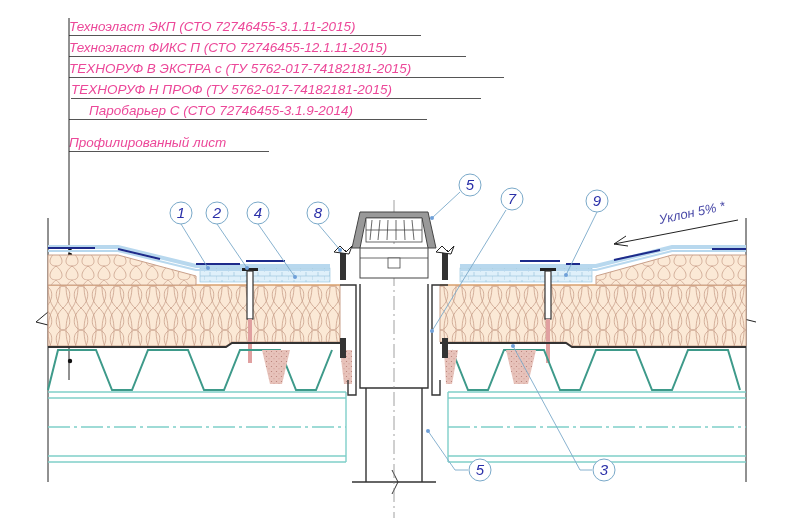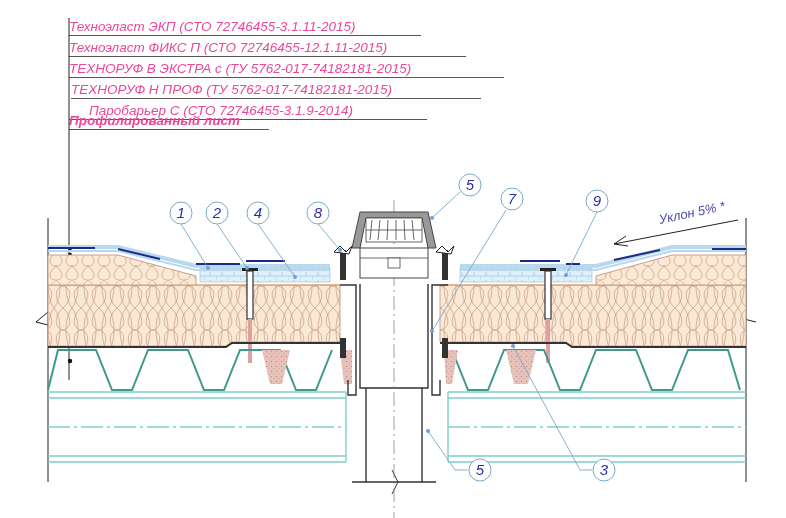--- a/index.html
+++ b/index.html
@@ -12,21 +12,21 @@
 </style>
 </head>
 <body>
 
 <div class="legend">
   <div class="legend-line" style="left:69px;top:18px;width:352px;">Техноэласт ЭКП (СТО 72746455-3.1.11-2015)</div>
   <div class="legend-line" style="left:69px;top:39px;width:397px;"> Техноэласт ФИКС П (СТО 72746455-12.1.11-2015)</div>
   <div class="legend-line" style="left:69px;top:60px;width:435px;">ТЕХНОРУФ В ЭКСТРА с (ТУ 5762-017-74182181-2015)</div>
   <div class="legend-line" style="left:61px;top:81px;width:410px;margin-left:10px;">ТЕХНОРУФ Н ПРОФ (ТУ 5762-017-74182181-2015)</div>
   <div class="legend-line" style="left:69px;top:102px;width:338px;padding-left:20px;">Паробарьер С (СТО 72746455-3.1.9-2014)</div>
-  <div class="legend-line" style="left:69px;top:112px;width:200px;font-weight:bold;">Профилированный лист</div>
+  <div class="legend-line" style="left:69px;top:134px;width:200px;">Профилированный лист</div>
 </div>
 
 <svg width="786" height="518" viewBox="0 0 786 518">
   <defs>
     <pattern id="wool" x="0" y="0" width="18" height="44" patternUnits="userSpaceOnUse">
       <rect width="18" height="44" fill="#fbe9d6"></rect>
       <path d="M0,0 C8,10 8,34 0,44 M18,0 C10,10 10,34 18,44 M9,0 C0,8 0,20 9,22 C18,24 18,36 9,44 M9,0 C18,8 18,20 9,22 C0,24 0,36 9,44" fill="none" stroke="#c9a08a" stroke-width="0.8"></path>
     </pattern>
     <pattern id="woolTop" x="0" y="0" width="16" height="28" patternUnits="userSpaceOnUse">
       <rect width="16" height="28" fill="#fbe9d6"></rect>

